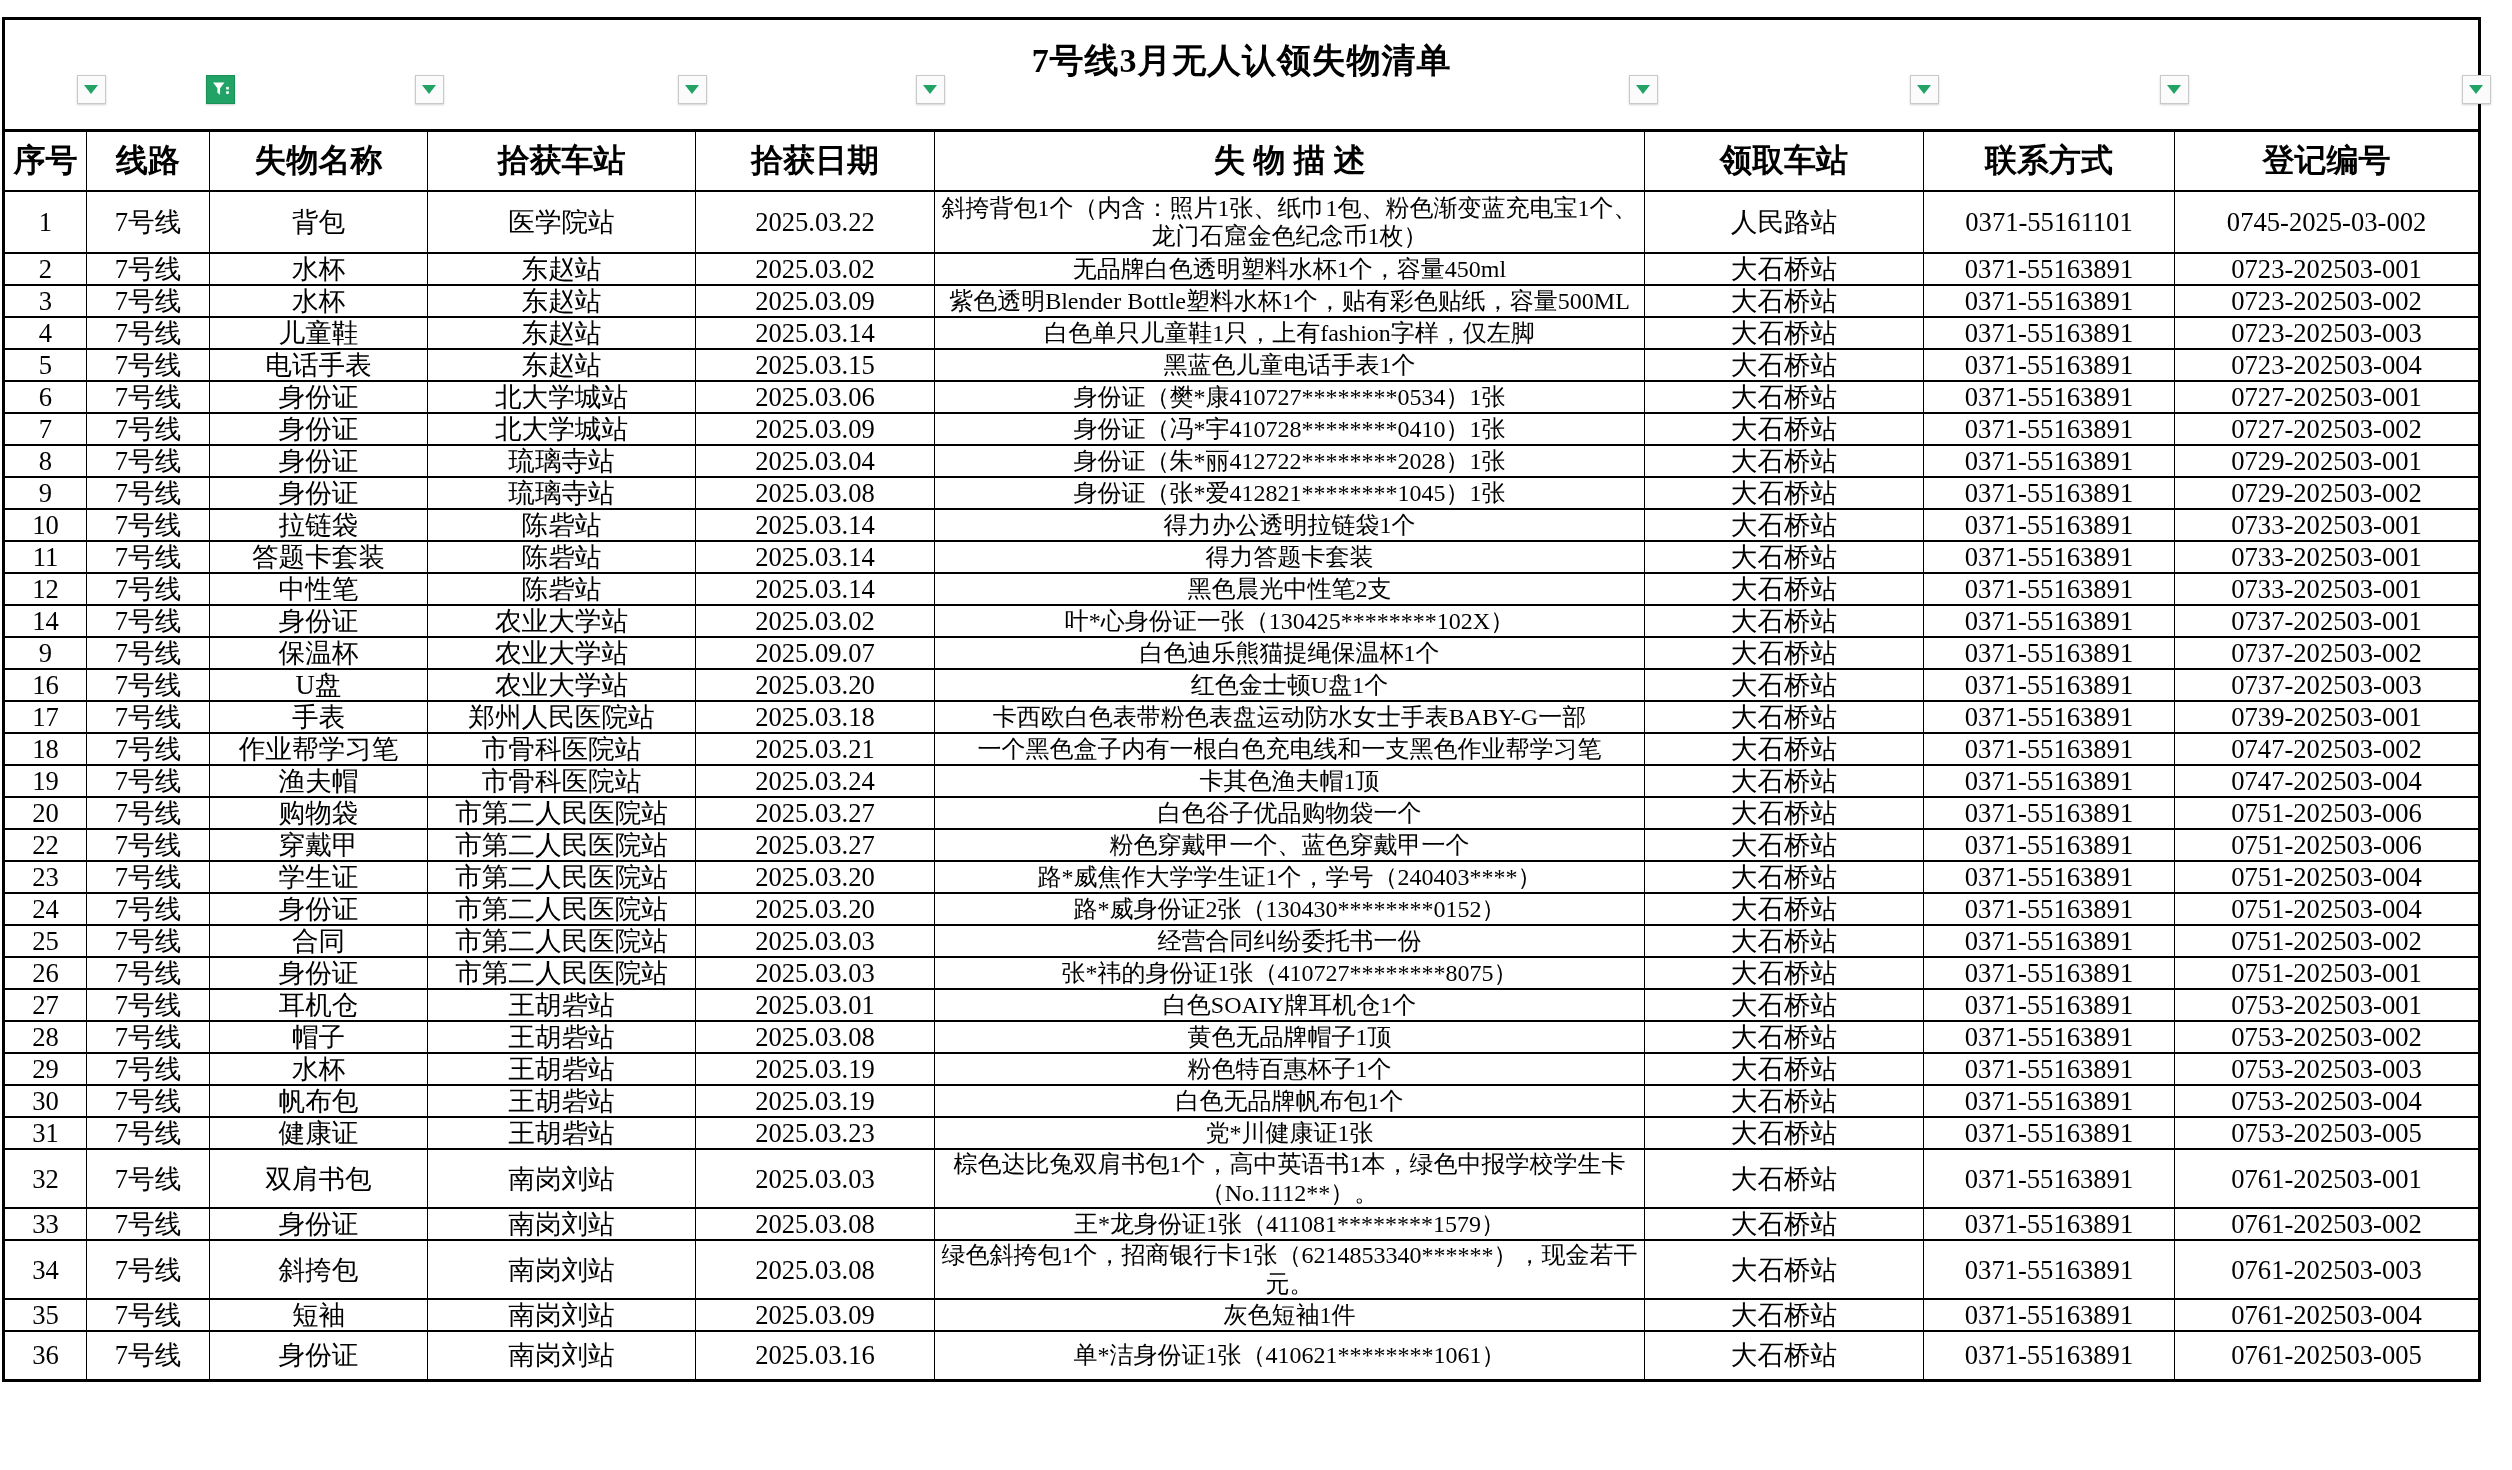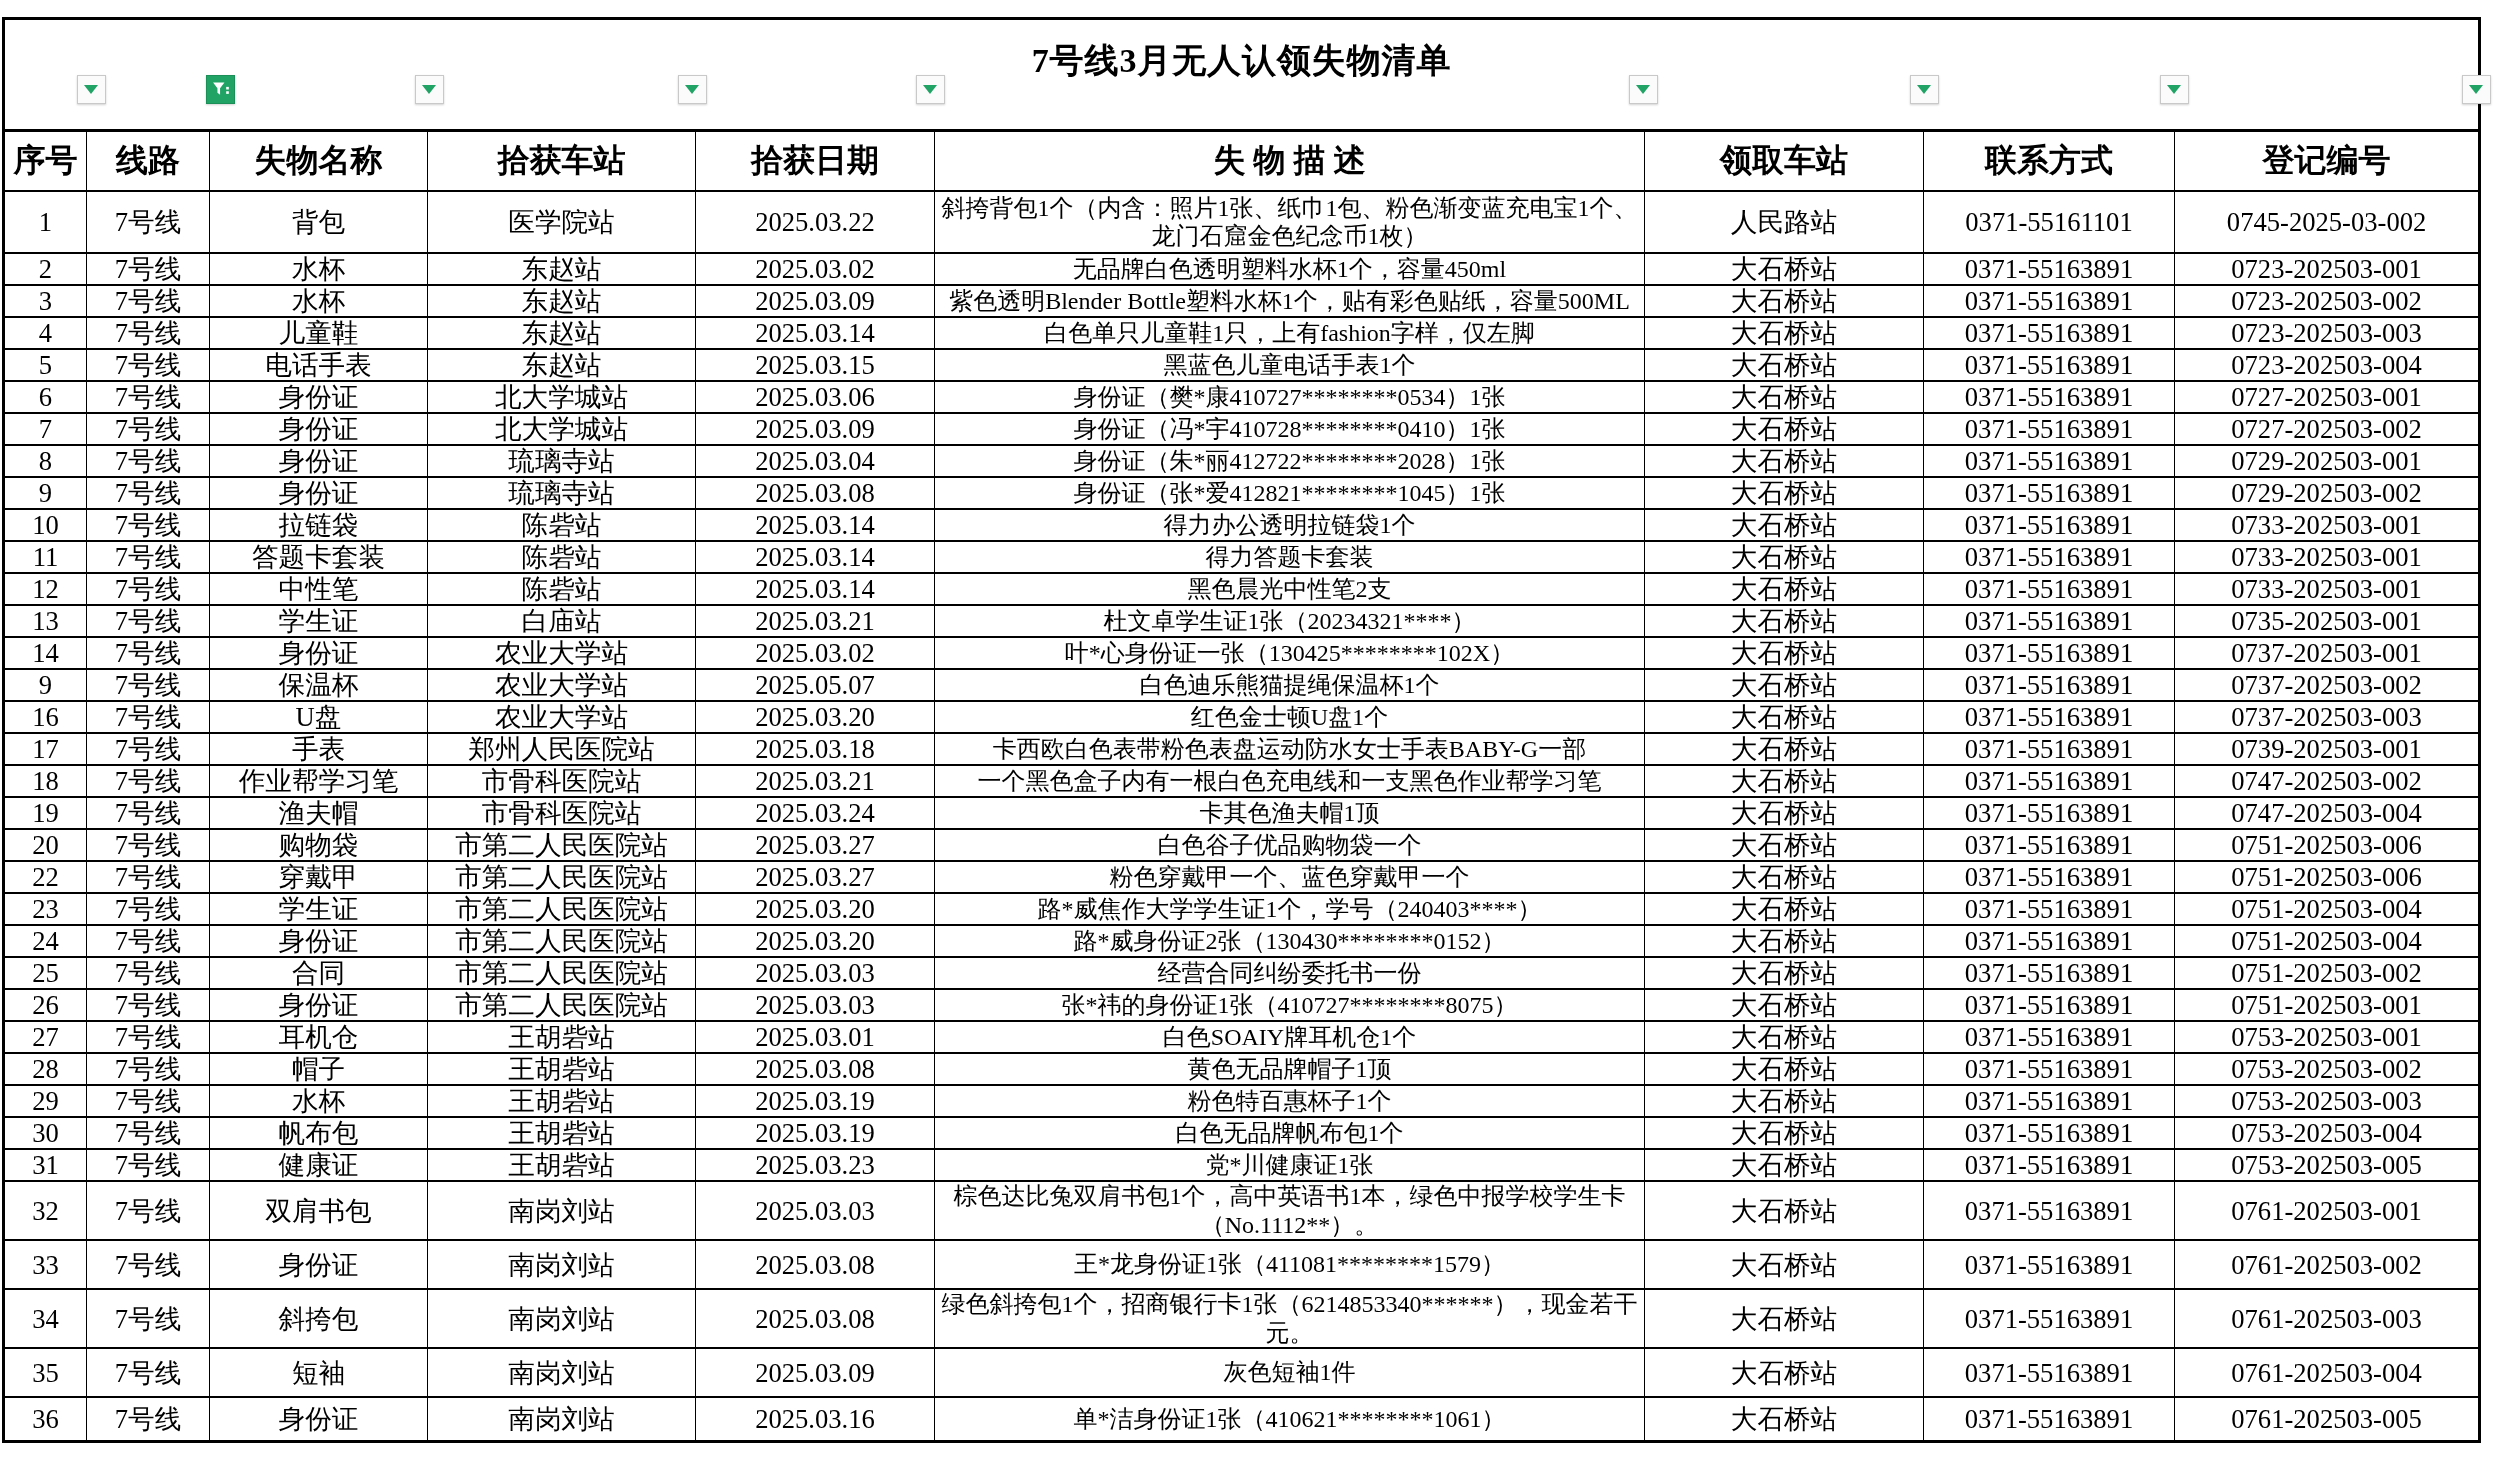--- a/index.html
+++ b/index.html
@@ -193,47 +193,36 @@
       <td class="c1">7号线</td>
       <td class="c2">中性笔</td>
       <td class="c3">陈砦站</td>
       <td class="c4">2025.03.14</td>
       <td class="c5 desc">黑色晨光中性笔2支</td>
       <td class="c6">大石桥站</td>
       <td class="c7">0371-55163891</td>
       <td class="c8">0733-202503-001</td>
     </tr>
         <tr>
-      <td class="c0">13</td>
-      <td class="c1">7号线</td>
-      <td class="c2">学生证</td>
-      <td class="c3">白庙站</td>
-      <td class="c4">2025.03.21</td>
-      <td class="c5 desc">杜文卓学生证1张（20234321****）</td>
-      <td class="c6">大石桥站</td>
-      <td class="c7">0371-55163891</td>
-      <td class="c8">0735-202503-001</td>
-    </tr>
-        <tr>
       <td class="c0">14</td>
       <td class="c1">7号线</td>
       <td class="c2">身份证</td>
       <td class="c3">农业大学站</td>
       <td class="c4">2025.03.02</td>
       <td class="c5 desc">叶*心身份证一张（130425********102X）</td>
       <td class="c6">大石桥站</td>
       <td class="c7">0371-55163891</td>
       <td class="c8">0737-202503-001</td>
     </tr>
         <tr>
       <td class="c0">9</td>
       <td class="c1">7号线</td>
       <td class="c2">保温杯</td>
       <td class="c3">农业大学站</td>
-      <td class="c4">2025.05.07</td>
+      <td class="c4">2025.09.07</td>
       <td class="c5 desc">白色迪乐熊猫提绳保温杯1个</td>
       <td class="c6">大石桥站</td>
       <td class="c7">0371-55163891</td>
       <td class="c8">0737-202503-002</td>
     </tr>
         <tr>
       <td class="c0">16</td>
       <td class="c1">7号线</td>
       <td class="c2">U盘</td>
       <td class="c3">农业大学站</td>

